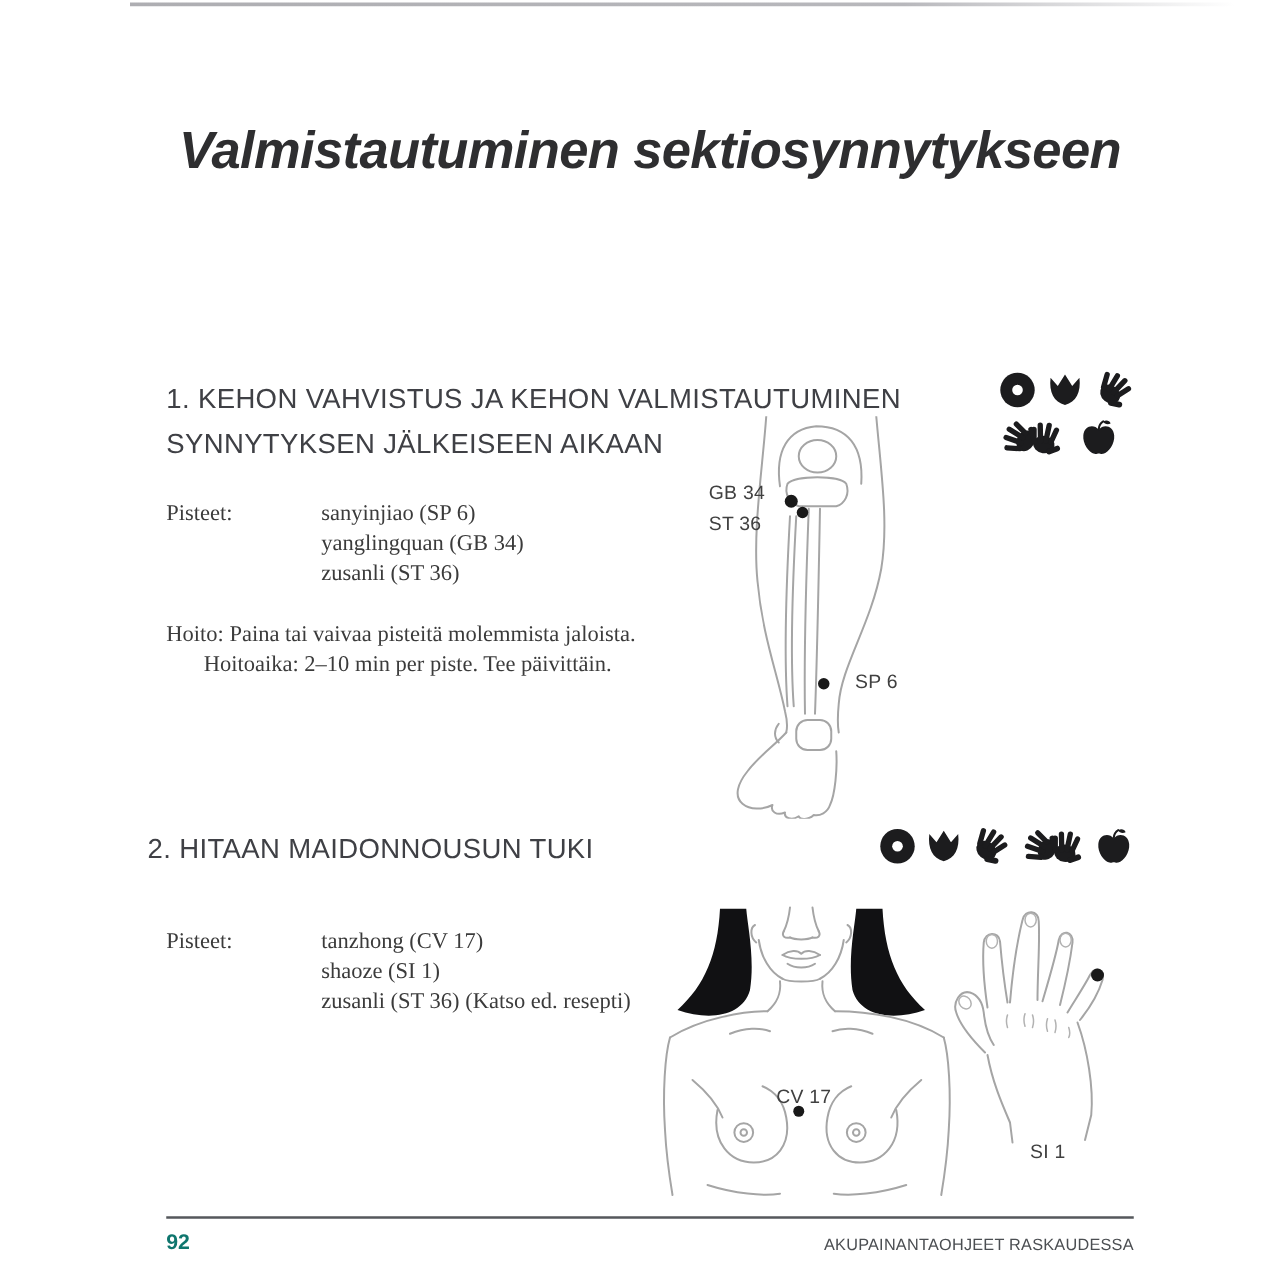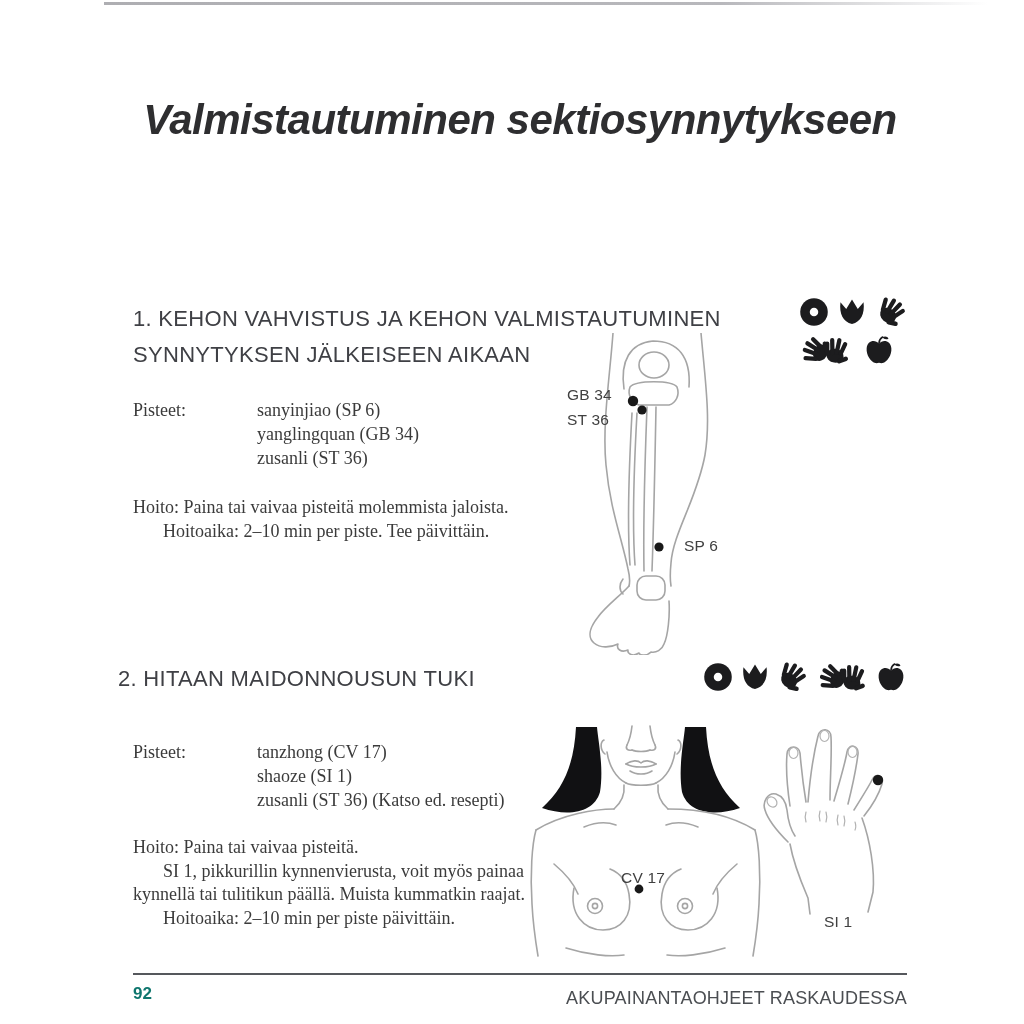--- a/index.html
+++ b/index.html
@@ -25,21 +25,21 @@
   .t1{left:133px;top:496px;width:480px;}
   .t2{left:133px;top:836px;width:480px;}
   .indent{padding-left:30px;}
   .fig-label{font-family:"Liberation Sans",sans-serif;font-weight:500;
              font-size:15.5px;color:#404040;letter-spacing:0.2px;white-space:nowrap;}
   .icon-row{display:flex;align-items:center;}
   .footer-rule{left:133px;top:973px;width:774px;height:2px;background:#55585c;}
   .page-num{left:133px;top:984px;font-family:"Liberation Sans",sans-serif;
             font-weight:bold;font-size:17px;color:#0f766e;}
   .running-title{left:133px;top:988px;width:774px;text-align:right;
-                 font-family:"Liberation Sans",sans-serif;font-size:18px;
+                 font-family:"Liberation Sans",sans-serif;font-size:13px;
                  letter-spacing:0.2px;color:#4b4e52;}
   svg{display:block;}
   .ill{stroke:#a5a5a5;stroke-width:1.6;fill:none;stroke-linecap:round;stroke-linejoin:round;}
   .ill-thin{stroke:#b2b2b2;stroke-width:1.2;fill:none;stroke-linecap:round;}
   .dot{fill:#191919;stroke:none;}
   .ink{fill:#1c1c1e;}
 </style>
 </head>
 <body>
 
@@ -169,26 +169,20 @@
 
   <div class="abs pisteet p2">
     <div class="plabel">Pisteet:</div>
     <div>
       <div>tanzhong (CV 17)</div>
       <div>shaoze (SI 1)</div>
       <div>zusanli (ST 36) (Katso ed. resepti)</div>
     </div>
   </div>
 
-  <div class="abs treat t2">
-    <div>Hoito: Paina tai vaivaa pisteitä.</div>
-    <div class="indent">SI 1, pikkurillin kynnenvierusta, voit myös painaa</div>
-    <div>kynnellä tai tulitikun päällä. Muista kummatkin raajat.</div>
-    <div class="indent">Hoitoaika: 2–10 min per piste päivittäin.</div>
-  </div>
 
   <svg class="abs" style="left:528px;top:722px;" width="235" height="235" viewBox="0 0 235 235">
 
     <path d="M48 5 C46 42 36 66 14 86 C40 95 66 91 72 70 C76 45 70 18 69 5 Z" fill="#111113"></path>
     <path d="M178 5 C180 42 190 66 212 86 C186 95 160 91 154 70 C150 45 156 18 157 5 Z" fill="#111113"></path>
     <g class="ill">
 
       <path d="M76 18 C72 20 72 28 77 32"></path>
       <path d="M150 18 C154 20 154 28 149 32"></path>
 

